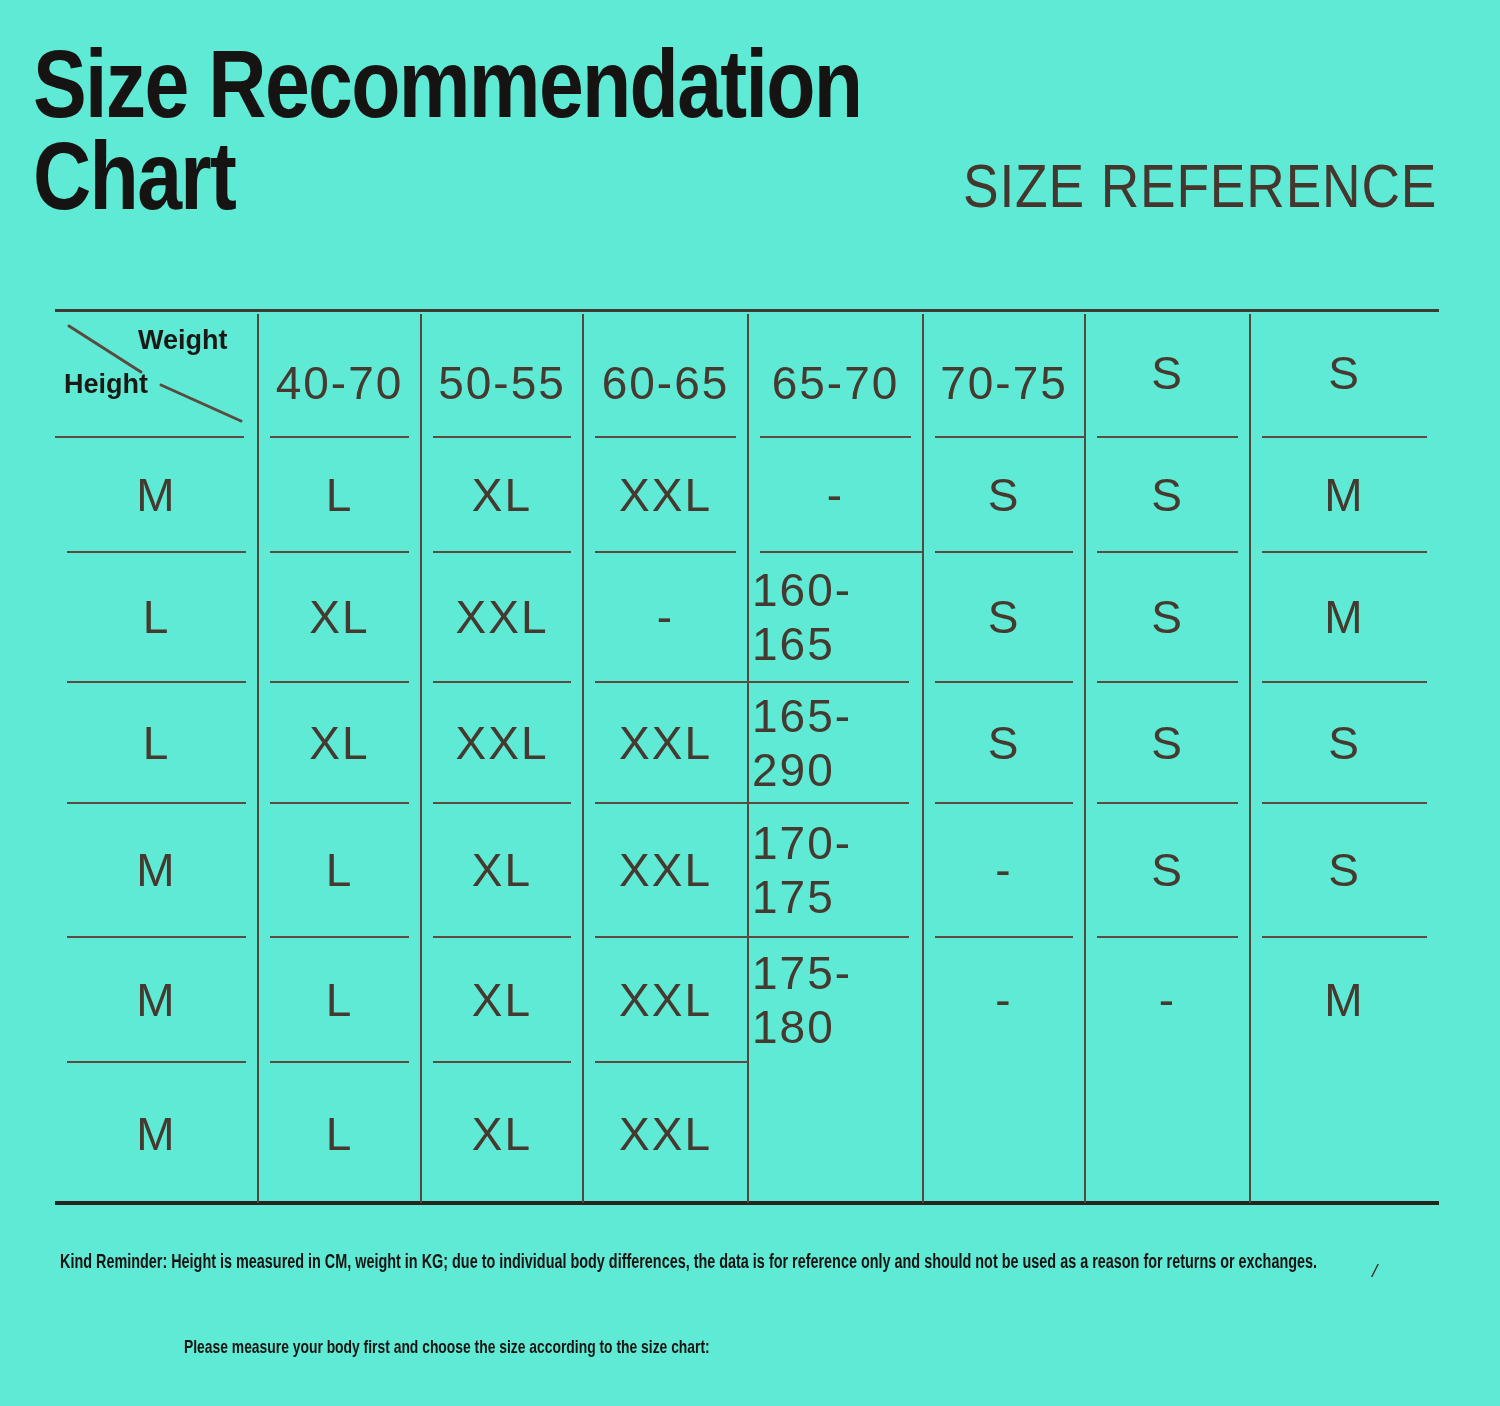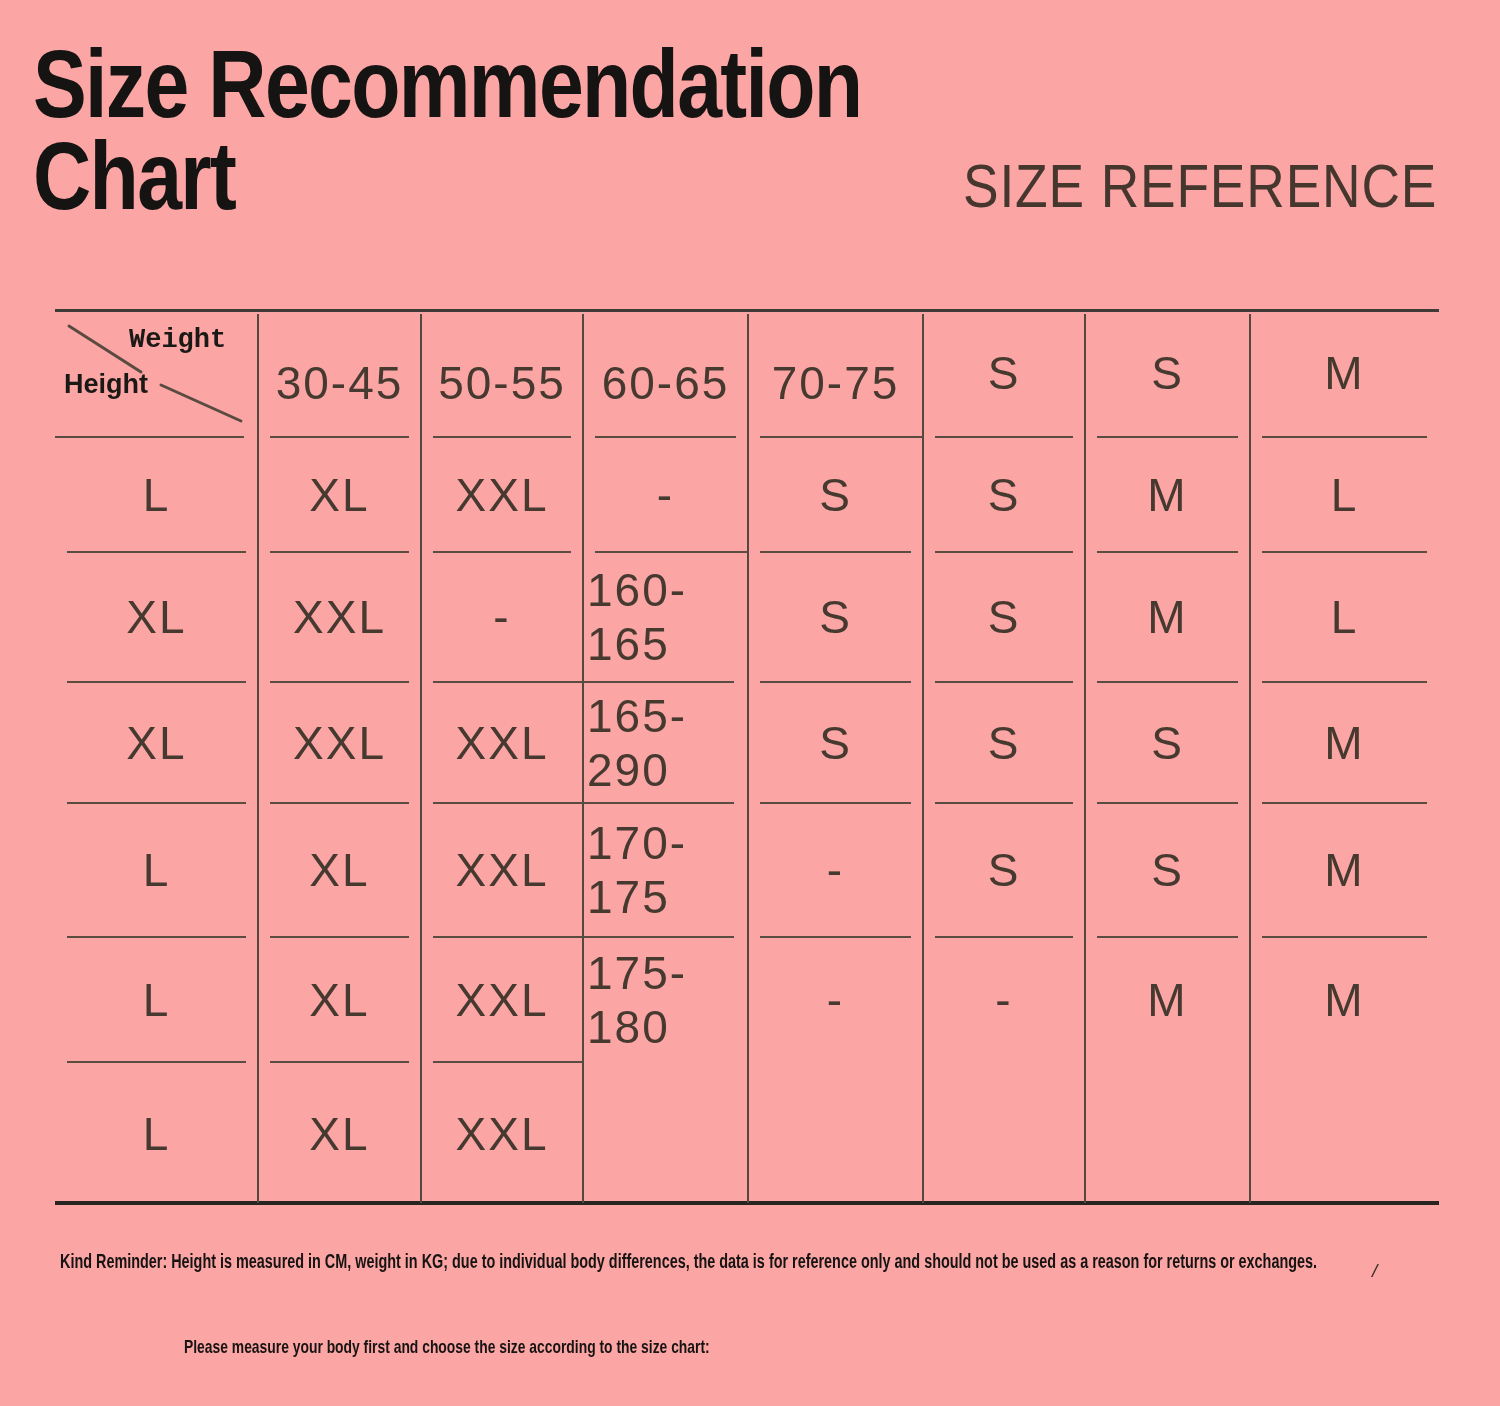--- a/index.html
+++ b/index.html
@@ -1,19 +1,19 @@
 <!DOCTYPE html>
 <html><head>
 <meta charset="utf-8">
 <style>
   html,body{margin:0;padding:0;background:#e7e7e6;}
   .canvas{
     position:relative;
     width:1500px;height:1406px;
-    background:#fca5a5;
+    background:#5eead4;
     overflow:hidden;
     font-family:"Liberation Sans","DejaVu Sans",sans-serif;
   }
   
   .title{
     position:absolute;left:33px;top:38px;
     font-size:96px;font-weight:bold;line-height:92px;
     letter-spacing:-2px;color:#151413;
     transform:scaleX(0.84);transform-origin:left top;
     white-space:nowrap;
@@ -49,21 +49,21 @@
   .lr::after{display:none;}
   .hd{padding-top:20px;}
   .rh{justify-content:flex-start;padding-left:4px;}
   
   .corner{justify-content:flex-start;align-items:flex-start;}
   .corner svg{position:absolute;left:0;top:0;}
   .wlab,.hlab{
     position:absolute;
     font-size:27px;font-weight:bold;color:#1b1916;letter-spacing:0;
   }
-  .wlab{left:74px;top:16px;font-family:Liberation Mono, monospace;}
+  .wlab{left:83px;top:16px;}
   .hlab{left:9px;top:60px;}
   
   .vl{position:absolute;top:5px;bottom:2px;width:2px;background:#55483e;}
   .bt{position:absolute;left:0;right:0;top:0;height:3px;background:#3e3a36;}
   .bb{position:absolute;left:0;right:0;bottom:0;height:4px;background:#28241f;}
   
   .note1{
     position:absolute;left:60px;top:1250px;
     font-size:20px;font-weight:bold;color:#161412;
     transform:scaleX(0.72);transform-origin:left top;
@@ -103,23 +103,24 @@
     <div class="grid">
 
       <div class="cell corner s0">
         <svg width="203" height="128" viewBox="0 0 203 128">
           <line x1="14" y1="17" x2="86" y2="63" stroke="#5a4b40" stroke-width="3" stroke-linecap="round"></line>
           <line x1="106" y1="76" x2="186" y2="112" stroke="#5a4b40" stroke-width="3" stroke-linecap="round"></line>
         </svg>
         <span class="wlab">Weight</span>
         <span class="hlab">Height</span>
       </div>
-      <div class="cell hd">30-45</div>
+      <div class="cell hd">40-70</div>
       <div class="cell hd">50-55</div>
       <div class="cell hd">60-65</div>
+      <div class="cell hd">65-70</div>
       <div class="cell hd s7">70-75</div>
 
       <div class="cell">S</div>
       <div class="cell">S</div>
       <div class="cell">M</div>
       <div class="cell">L</div>
       <div class="cell">XL</div>
       <div class="cell">XXL</div>
       <div class="cell s7">-</div>
 

